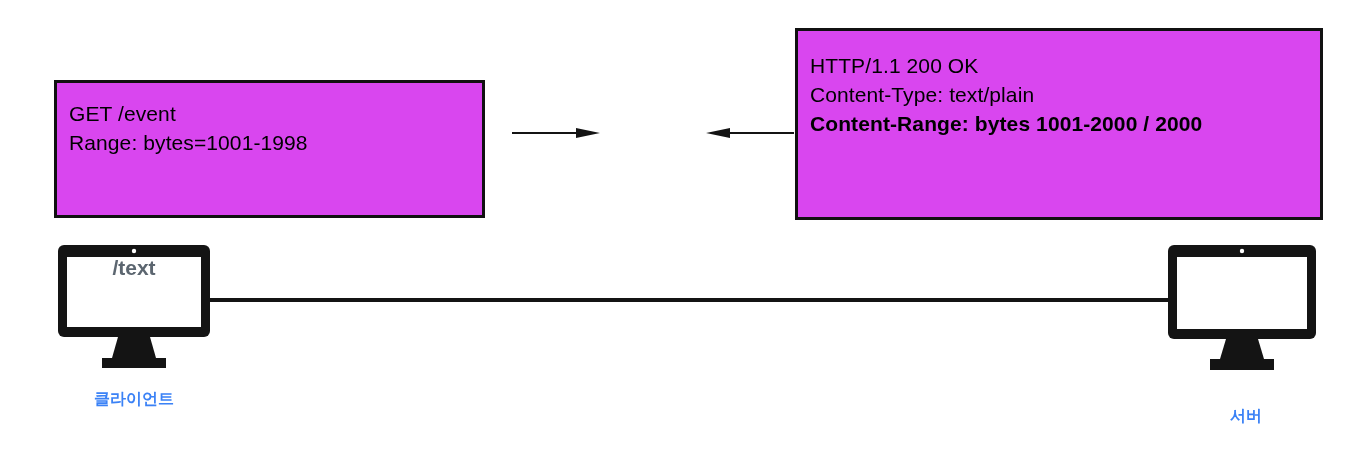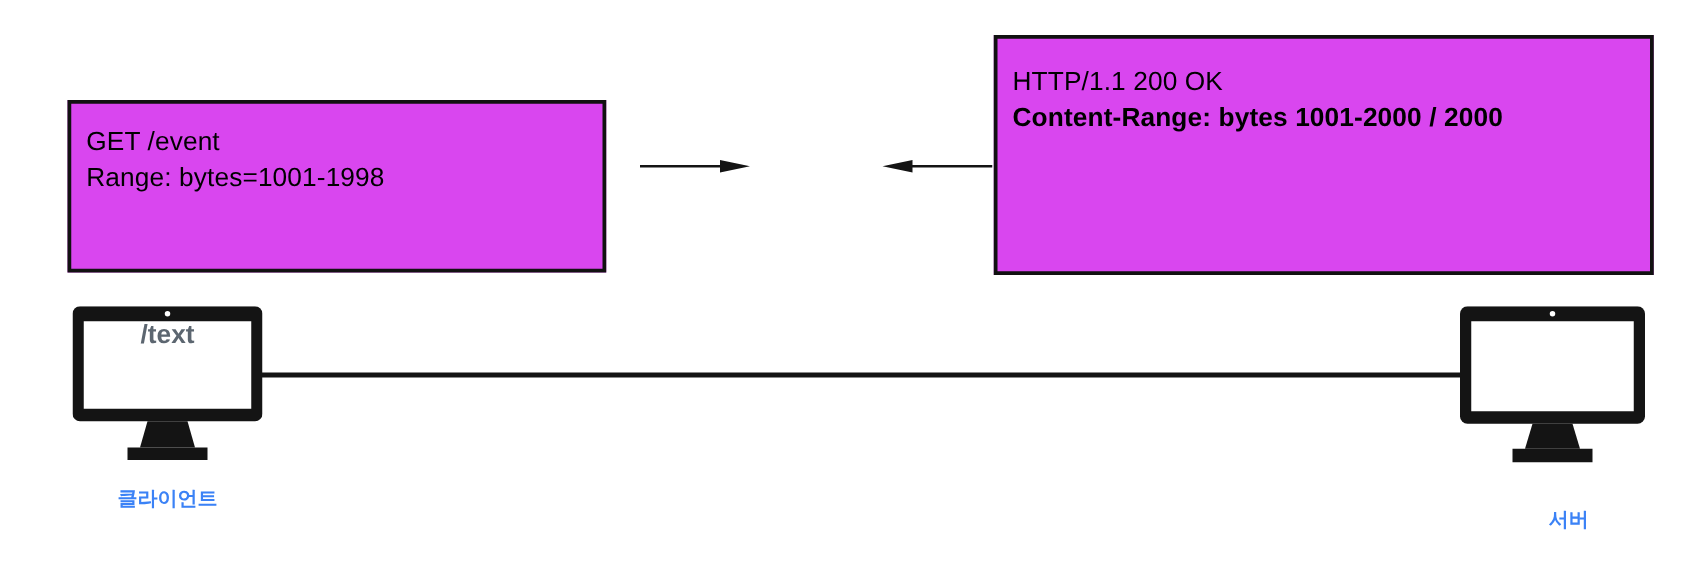--- a/index.html
+++ b/index.html
@@ -92,34 +92,35 @@
 
   .node-label {
     position: absolute;
     font-size: 16px;
     font-weight: bold;
     color: #3b82f6;
     white-space: nowrap;
     text-align: center;
   }
   #client-label { left: 54px; top: 389px; width: 160px; }
-  #server-label { left: 1111px; top: 406px; width: 160px; text-align: right; }
+  #server-label { left: 1166px; top: 406px; width: 160px; }
 </style>
 </head>
 <body>
 
 <div id="canvas">
 
   <div id="request-box" class="msg-box">
     <div class="msg-line">GET /event</div>
     <div class="msg-line">Range: bytes=1001-1998</div>
   </div>
 
   <div id="response-box" class="msg-box">
     <div class="msg-line">HTTP/1.1 200 OK</div>
+    <div class="msg-line">Content-Type: text/plain</div>
     <div class="msg-line bold">Content-Range: bytes 1001-2000 / 2000</div>
     <div class="msg-line spacer"> </div>
   </div>
 
   <div id="arrow-request" class="arrow">
     <svg width="88" height="30" viewBox="0 0 88 30">
       <path d="M0 14 H64 V10 L88 15 L64 20 V16 H0 Z" fill="#141414"></path>
     </svg>
   </div>
 

